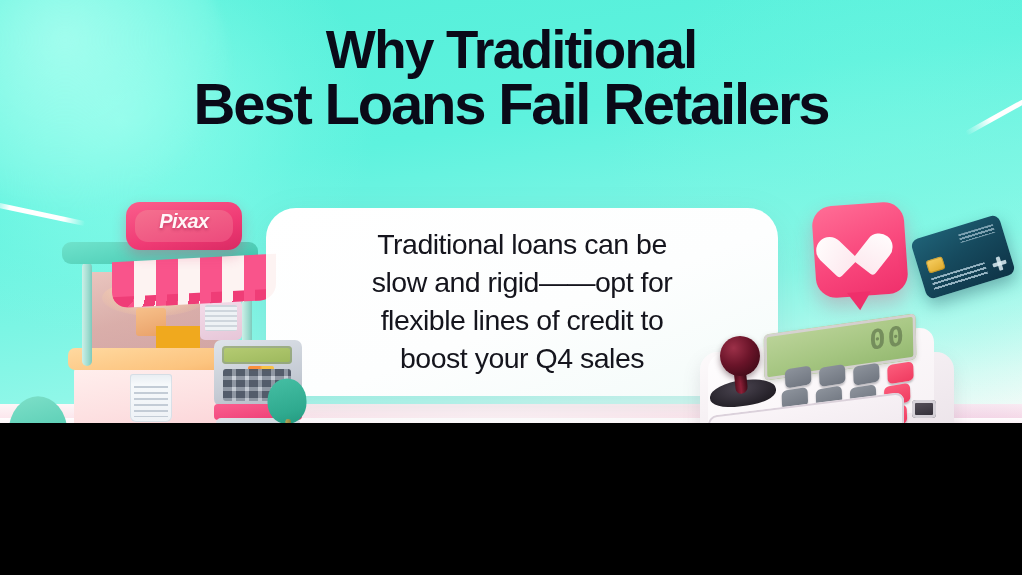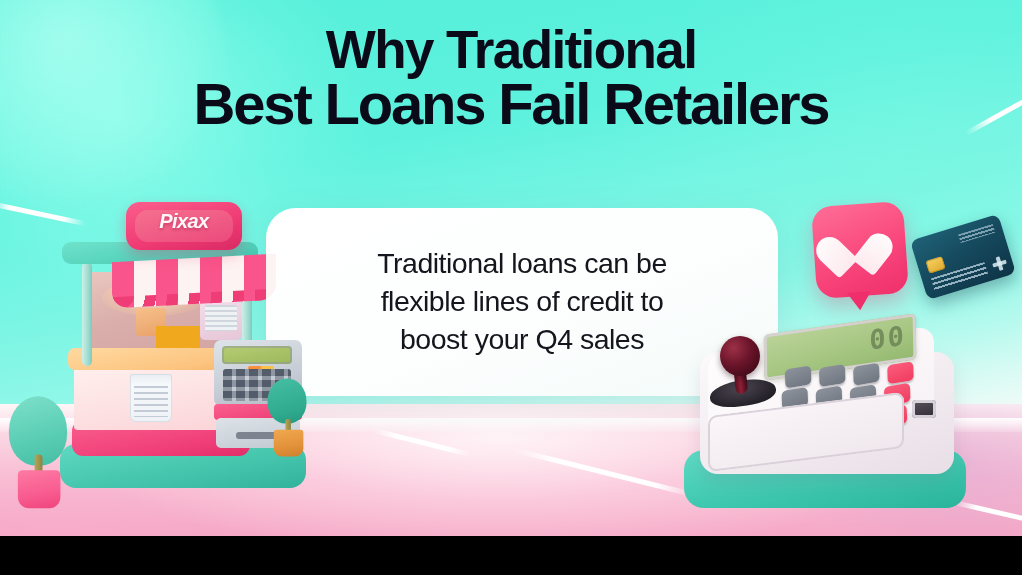--- a/index.html
+++ b/index.html
@@ -4,21 +4,21 @@
 <style>
   * { margin:0; padding:0; box-sizing:border-box; }
   html,body { width:1022px; height:575px; overflow:hidden; }
   body {
     font-family:"Liberation Sans", sans-serif;
     background:#000;
   }
 
   #poster{
     position:relative;
-    width:1022px; height:536px;
+    width:1022px; height:423px;
     overflow:hidden;
     background:#22c55e;
   }
 
   
   .bg-cyan{
     position:absolute; left:0; top:0; width:1022px; height:440px;
     background:
       radial-gradient(ellipse 340px 300px at 120px 120px, rgba(150,255,238,0.85) 0%, rgba(130,250,232,0.25) 55%, rgba(120,248,228,0) 75%),
       radial-gradient(ellipse 420px 340px at 900px 180px, rgba(120,248,226,0.55) 0%, rgba(120,248,226,0) 72%),
@@ -444,20 +444,21 @@
   <div class="streak streak-b3"></div>
 
   <div class="headline">
     <span class="l1">Why Traditional</span>
     <span class="l2">Best Loans Fail Retailers</span>
   </div>
 
   <div class="bubble">
     <div class="bubble-text">
       <span>Traditional loans can be</span>
+      <span>slow and rigid——opt for</span>
       <span>flexible lines of credit to</span>
       <span>boost your Q4 sales</span>
     </div>
   </div>
 
   <div class="shop">
     <div class="shop-base"></div>
     <div class="shop-step"></div>
     <div class="shop-body"></div>
 

